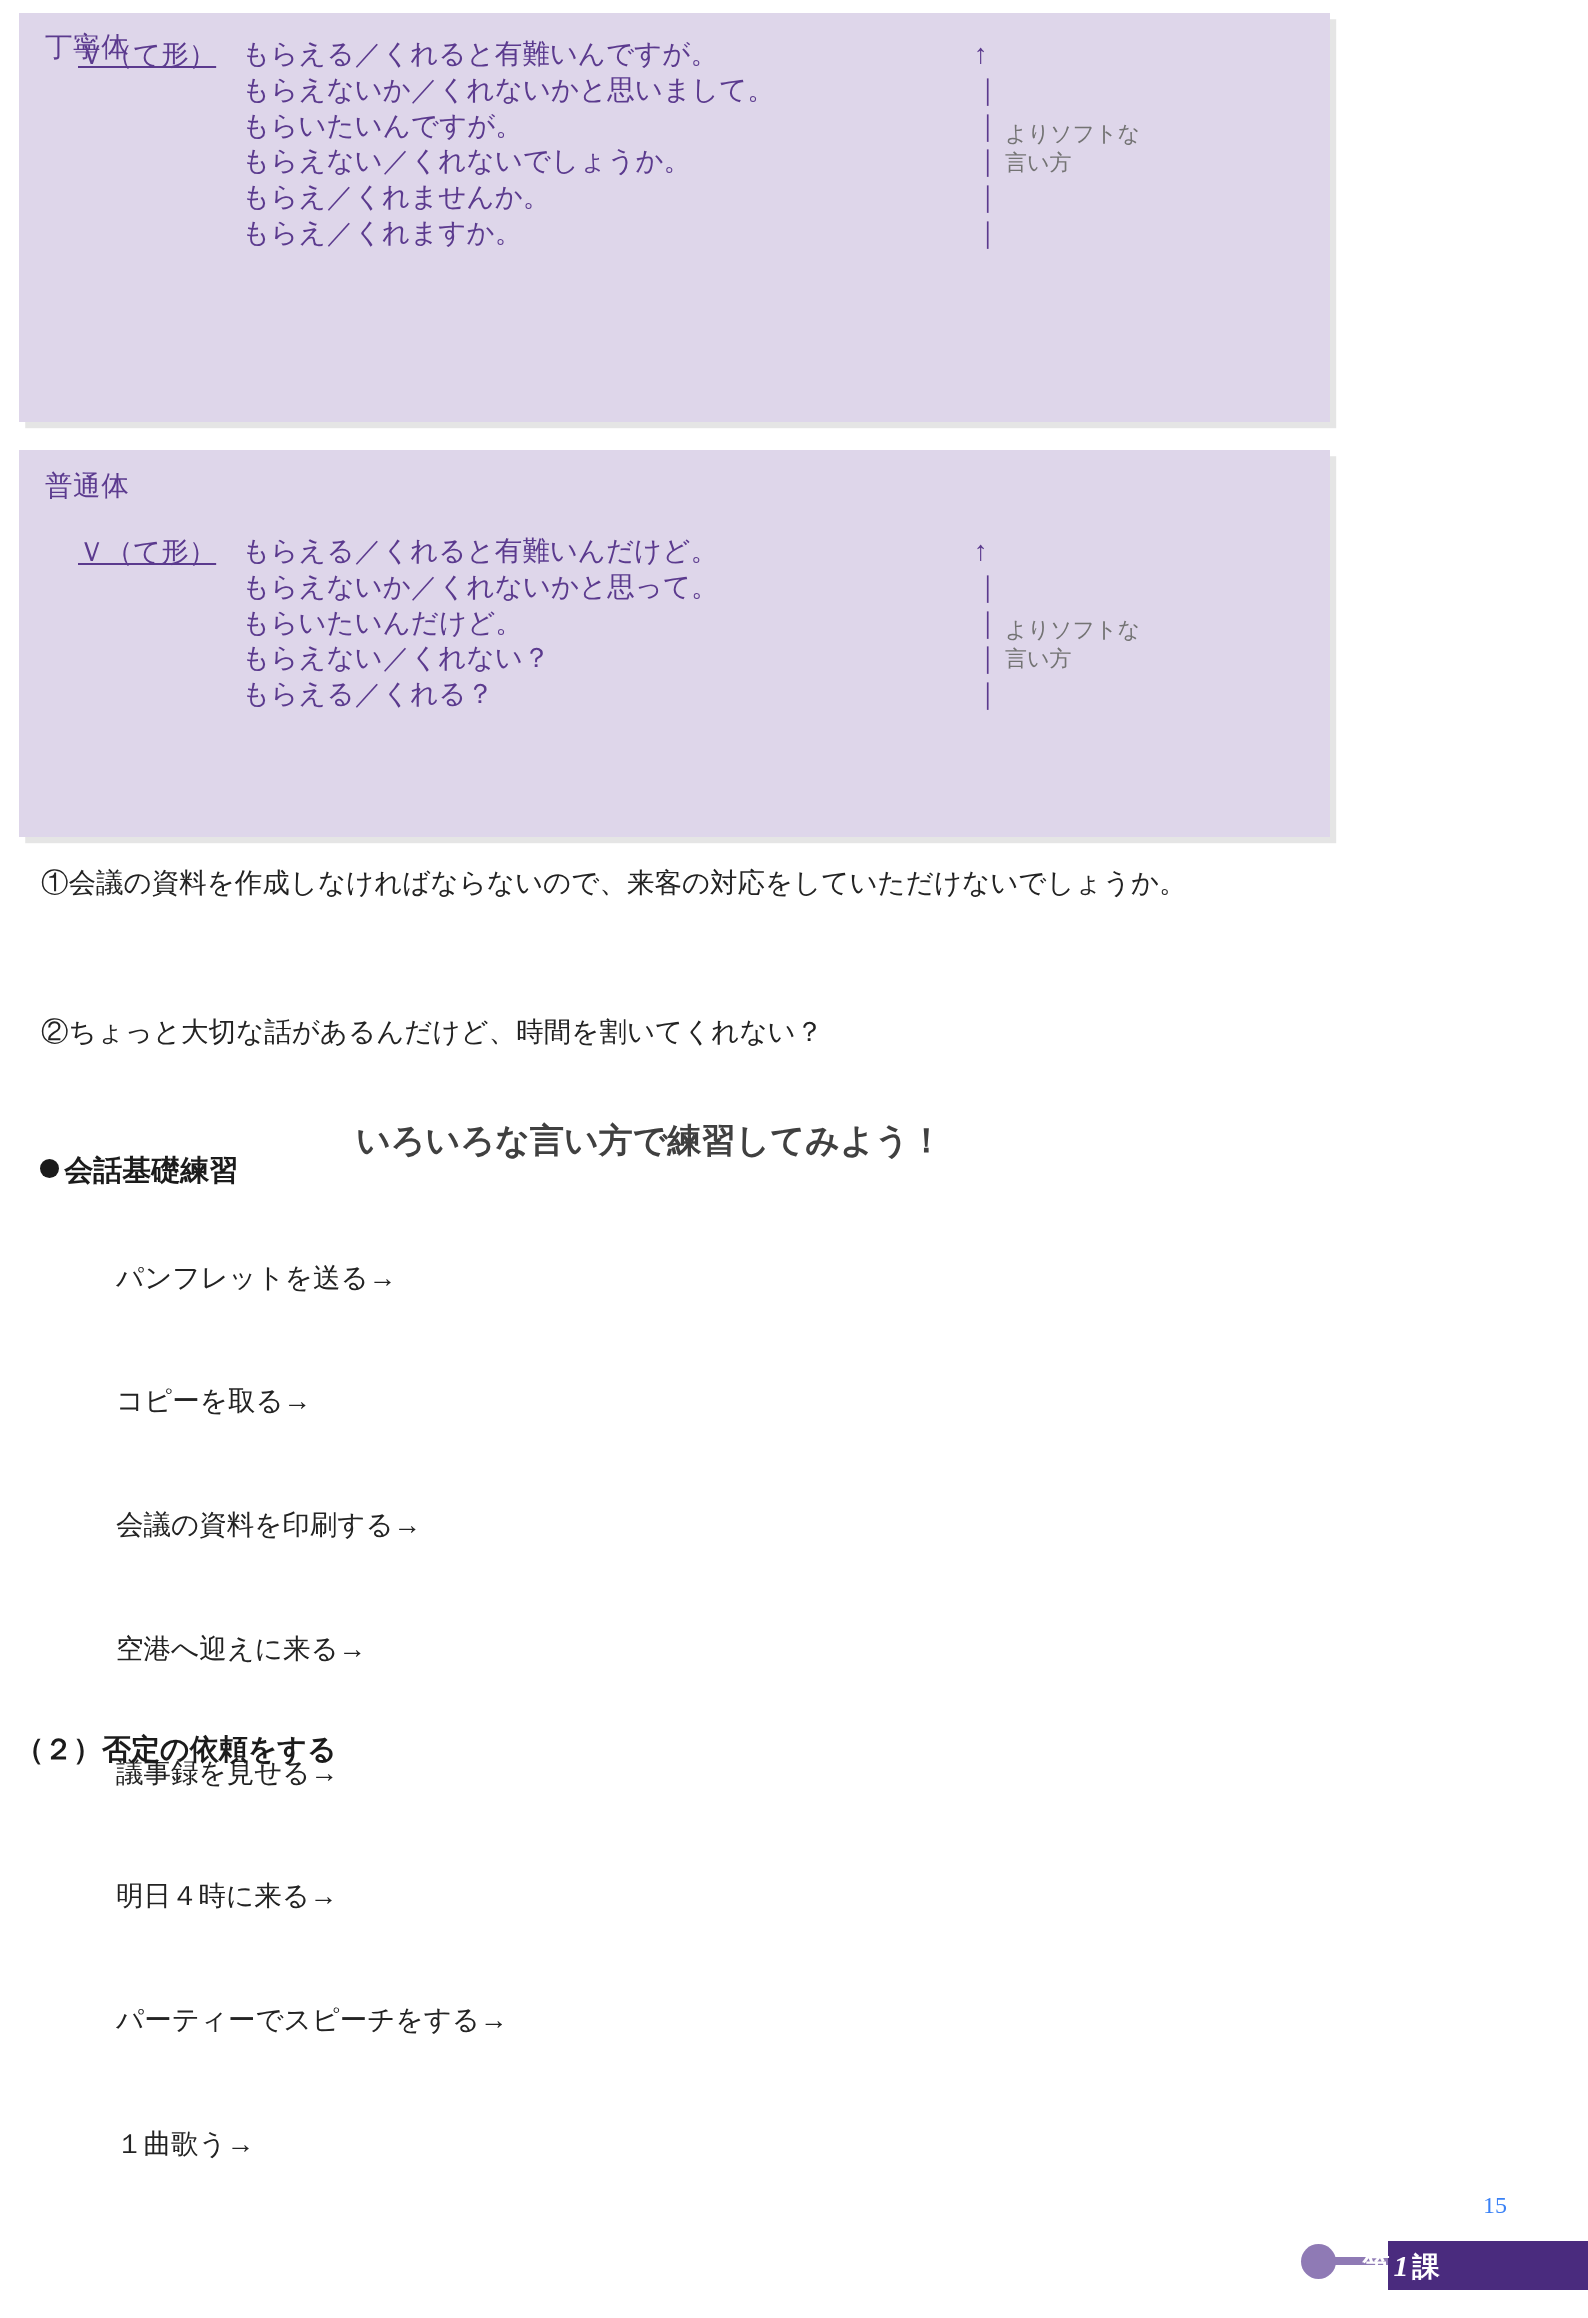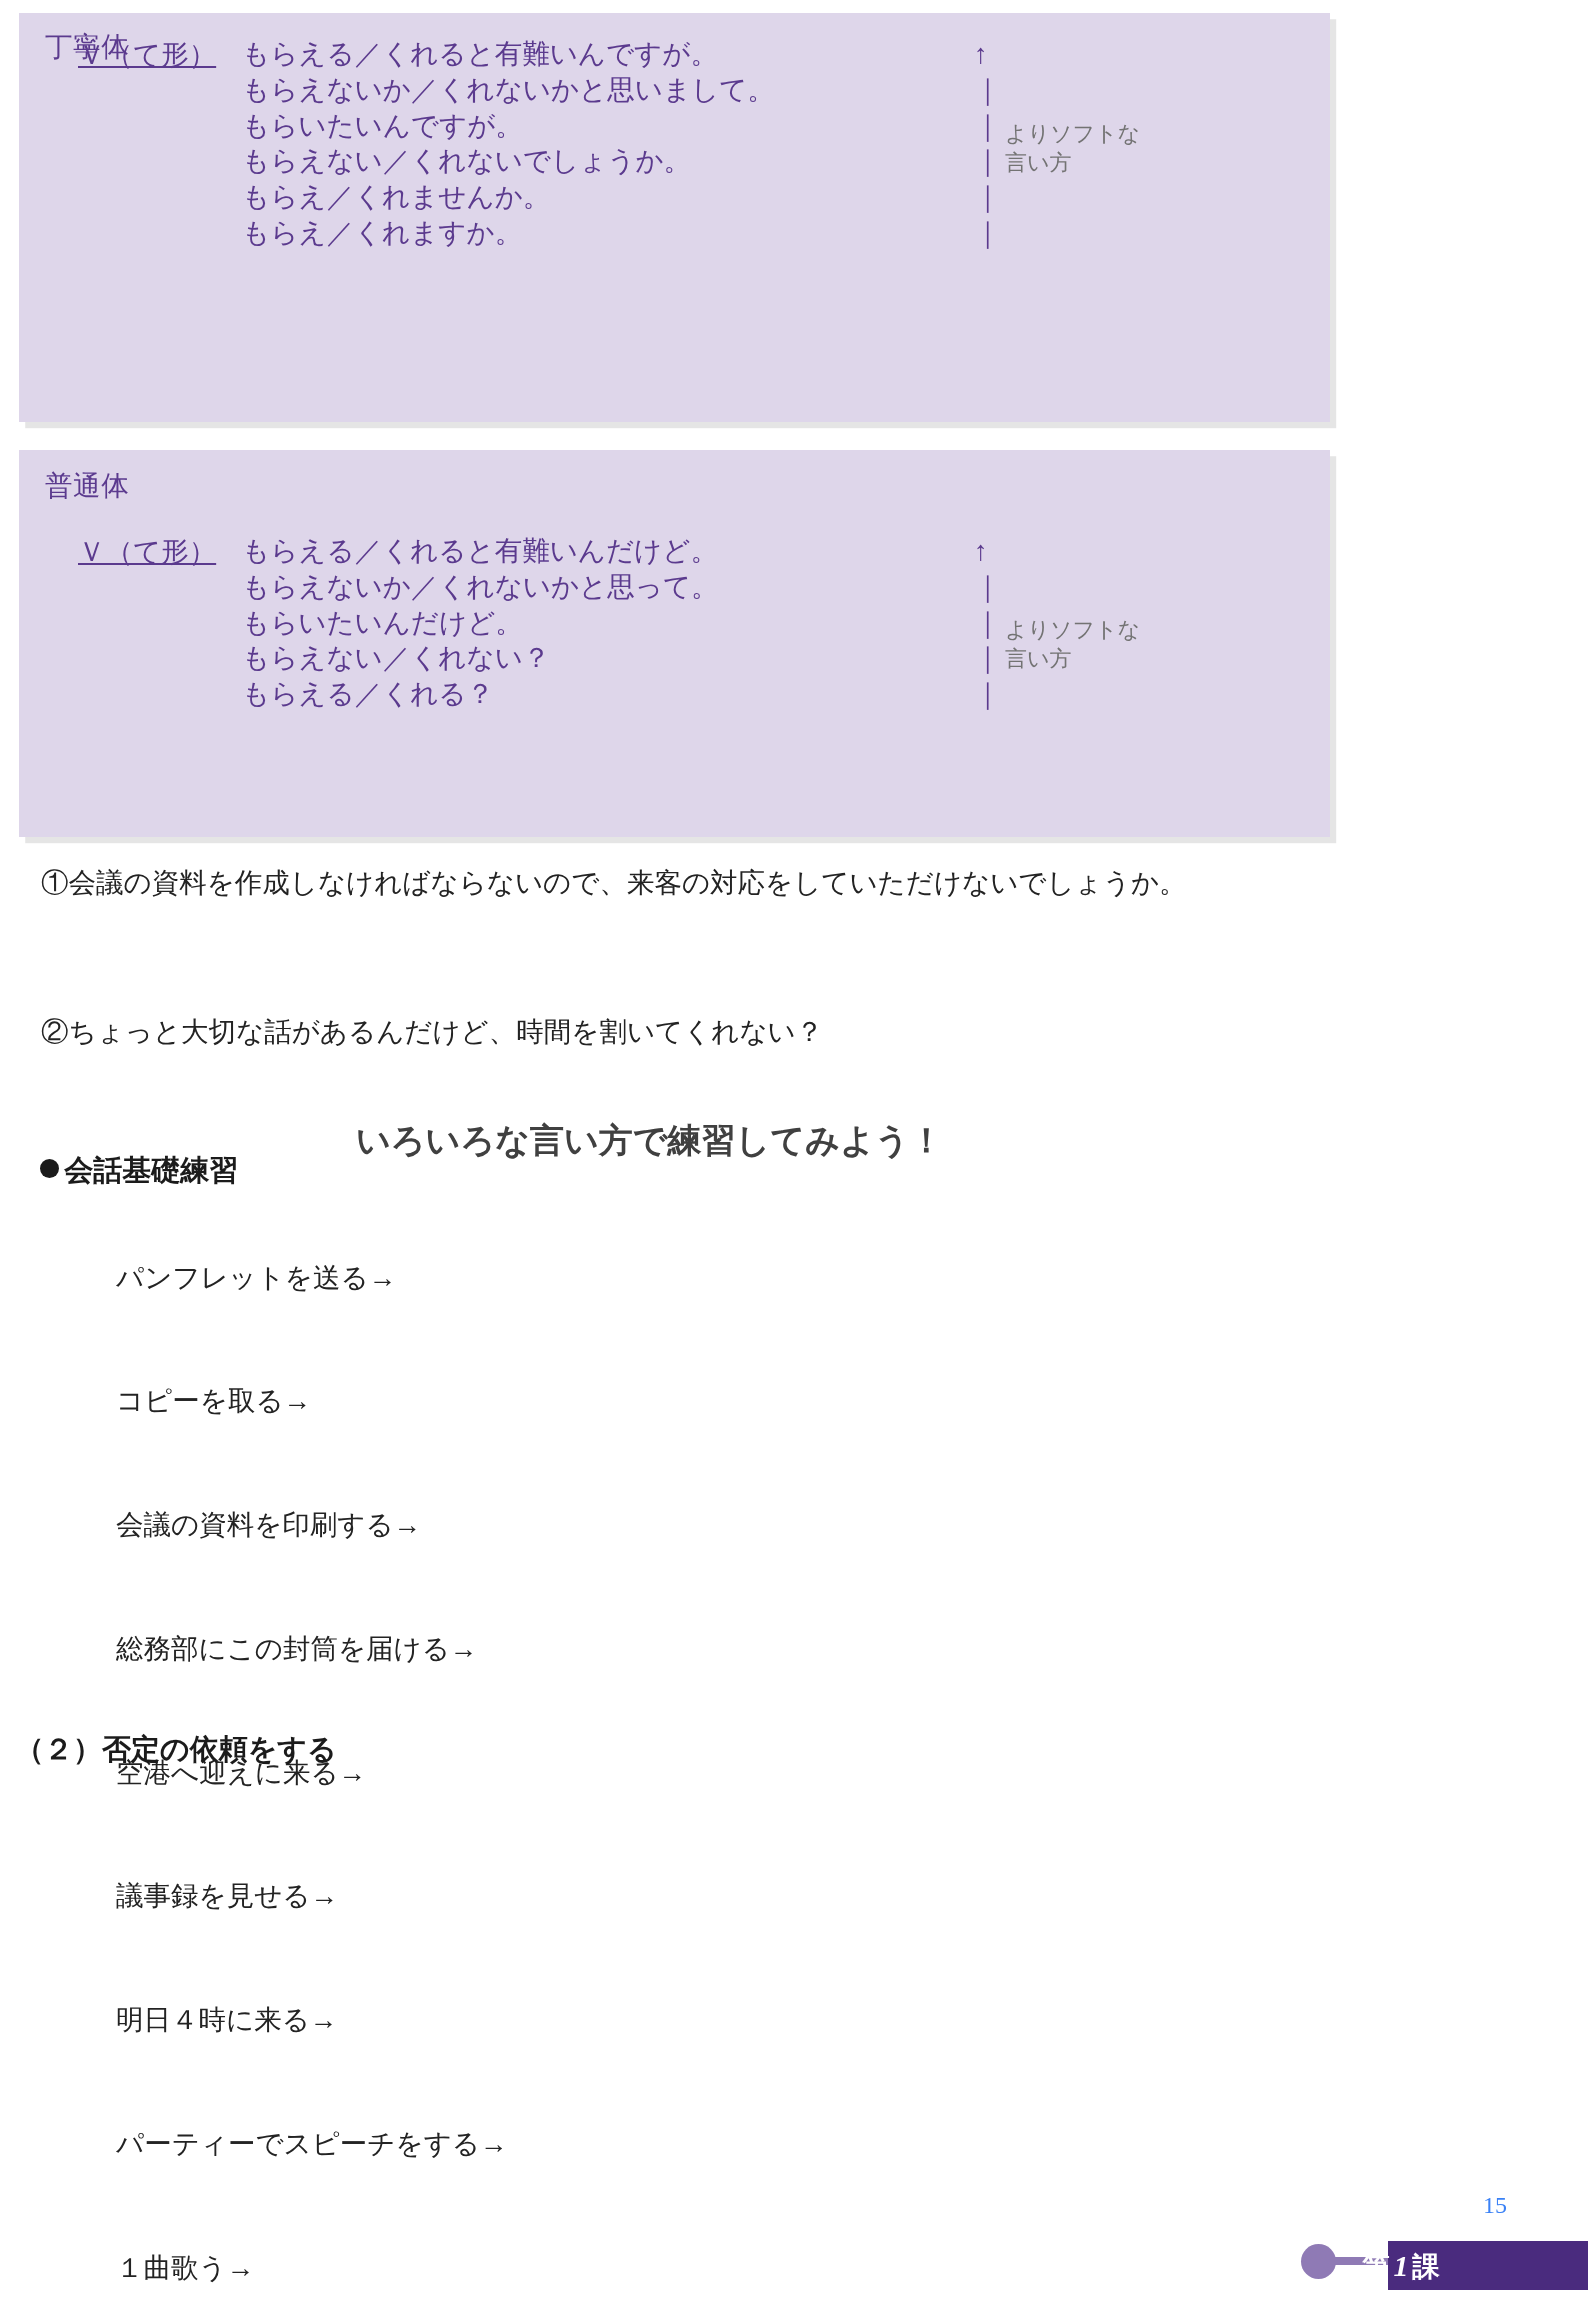--- a/index.html
+++ b/index.html
@@ -231,21 +231,20 @@
 
   <div class="section-head">
     <span class="bullet"></span><span>会話基礎練習</span>
   </div>
   <div class="section-sub">いろいろな言い方で練習してみよう！</div>
 
   <div class="practice-list">
     <div>パンフレットを送る→</div>
     <div>コピーを取る→</div>
     <div>会議の資料を印刷する→</div>
-    <div>総務部にこの封筒を届ける→</div>
     <div>空港へ迎えに来る→</div>
     <div>議事録を見せる→</div>
     <div>明日４時に来る→</div>
     <div>パーティーでスピーチをする→</div>
     <div>１曲歌う→</div>
   </div>
 
   <div class="subsection">（２）否定の依頼をする</div>
 
   <div class="page-number">15</div>

